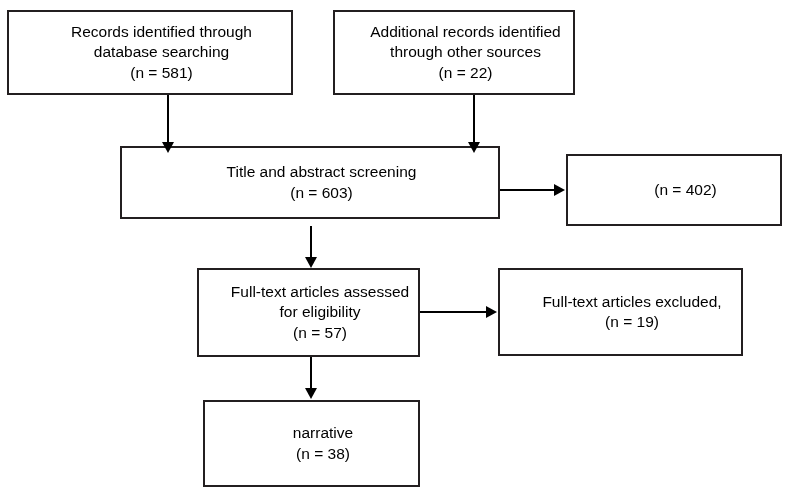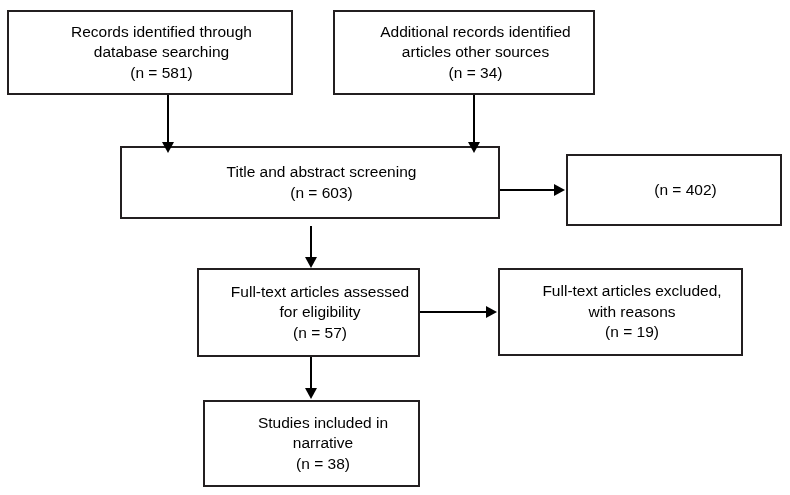--- a/index.html
+++ b/index.html
@@ -30,21 +30,21 @@
     line-height: 1.32;
     padding: 2px 6px;
   }
   .node .line {
     display: block;
     white-space: nowrap;
     padding-left: 23px;
   }
   
   #node-db-records      { left: 7px;   top: 10px;  width: 286px; height: 85px; }
-  #node-other-records   { left: 333px; top: 10px;  width: 262px; height: 85px; }
+  #node-other-records   { left: 333px; top: 10px;  width: 242px; height: 85px; }
   #node-screening       { left: 120px; top: 146px; width: 380px; height: 73px; }
   #node-records-excluded{ left: 566px; top: 154px; width: 216px; height: 72px; }
   #node-fulltext        { left: 197px; top: 268px; width: 223px; height: 89px; text-align: right; }
   #node-fulltext-excl   { left: 498px; top: 268px; width: 245px; height: 88px; }
   #node-included        { left: 203px; top: 400px; width: 217px; height: 87px; }
 
   
   .conn { position: absolute; background: #000000; }
   .vline { width: 2px; }
   .hline { height: 2px; }
@@ -69,47 +69,45 @@
 <div id="canvas">
 
   <div class="node" id="node-db-records">
     <span class="line">Records identified through</span>
     <span class="line">database searching</span>
     <span class="line">(n = 581)</span>
   </div>
 
   <div class="node" id="node-other-records">
     <span class="line">Additional records identified</span>
-    <span class="line">articles other sources</span>
-    <span class="line">(n = 34)</span>
+    <span class="line">through other sources</span>
+    <span class="line">(n = 22)</span>
   </div>
 
   <div class="node" id="node-screening">
     <span class="line">Title and abstract screening</span>
     <span class="line">(n = 603)</span>
   </div>
 
   <div class="node" id="node-records-excluded">
     <span class="line">(n = 402)</span>
   </div>
 
   <div class="node" id="node-fulltext">
     <span class="line">Full-text articles assessed</span>
     <span class="line">for eligibility</span>
     <span class="line">(n = 57)</span>
   </div>
 
   <div class="node" id="node-fulltext-excl">
     <span class="line">Full-text articles excluded,</span>
-    <span class="line">with reasons</span>
     <span class="line">(n = 19)</span>
   </div>
 
   <div class="node" id="node-included">
-    <span class="line">Studies included in</span>
     <span class="line">narrative</span>
     <span class="line">(n = 38)</span>
   </div>
 
   <div class="conn vline" style="left:167px; top:95px; height:48px;"></div>
   <div class="arrow-down" style="left:162px; top:142px;"></div>
 
   <div class="conn vline" style="left:473px; top:95px; height:48px;"></div>
   <div class="arrow-down" style="left:468px; top:142px;"></div>
 

